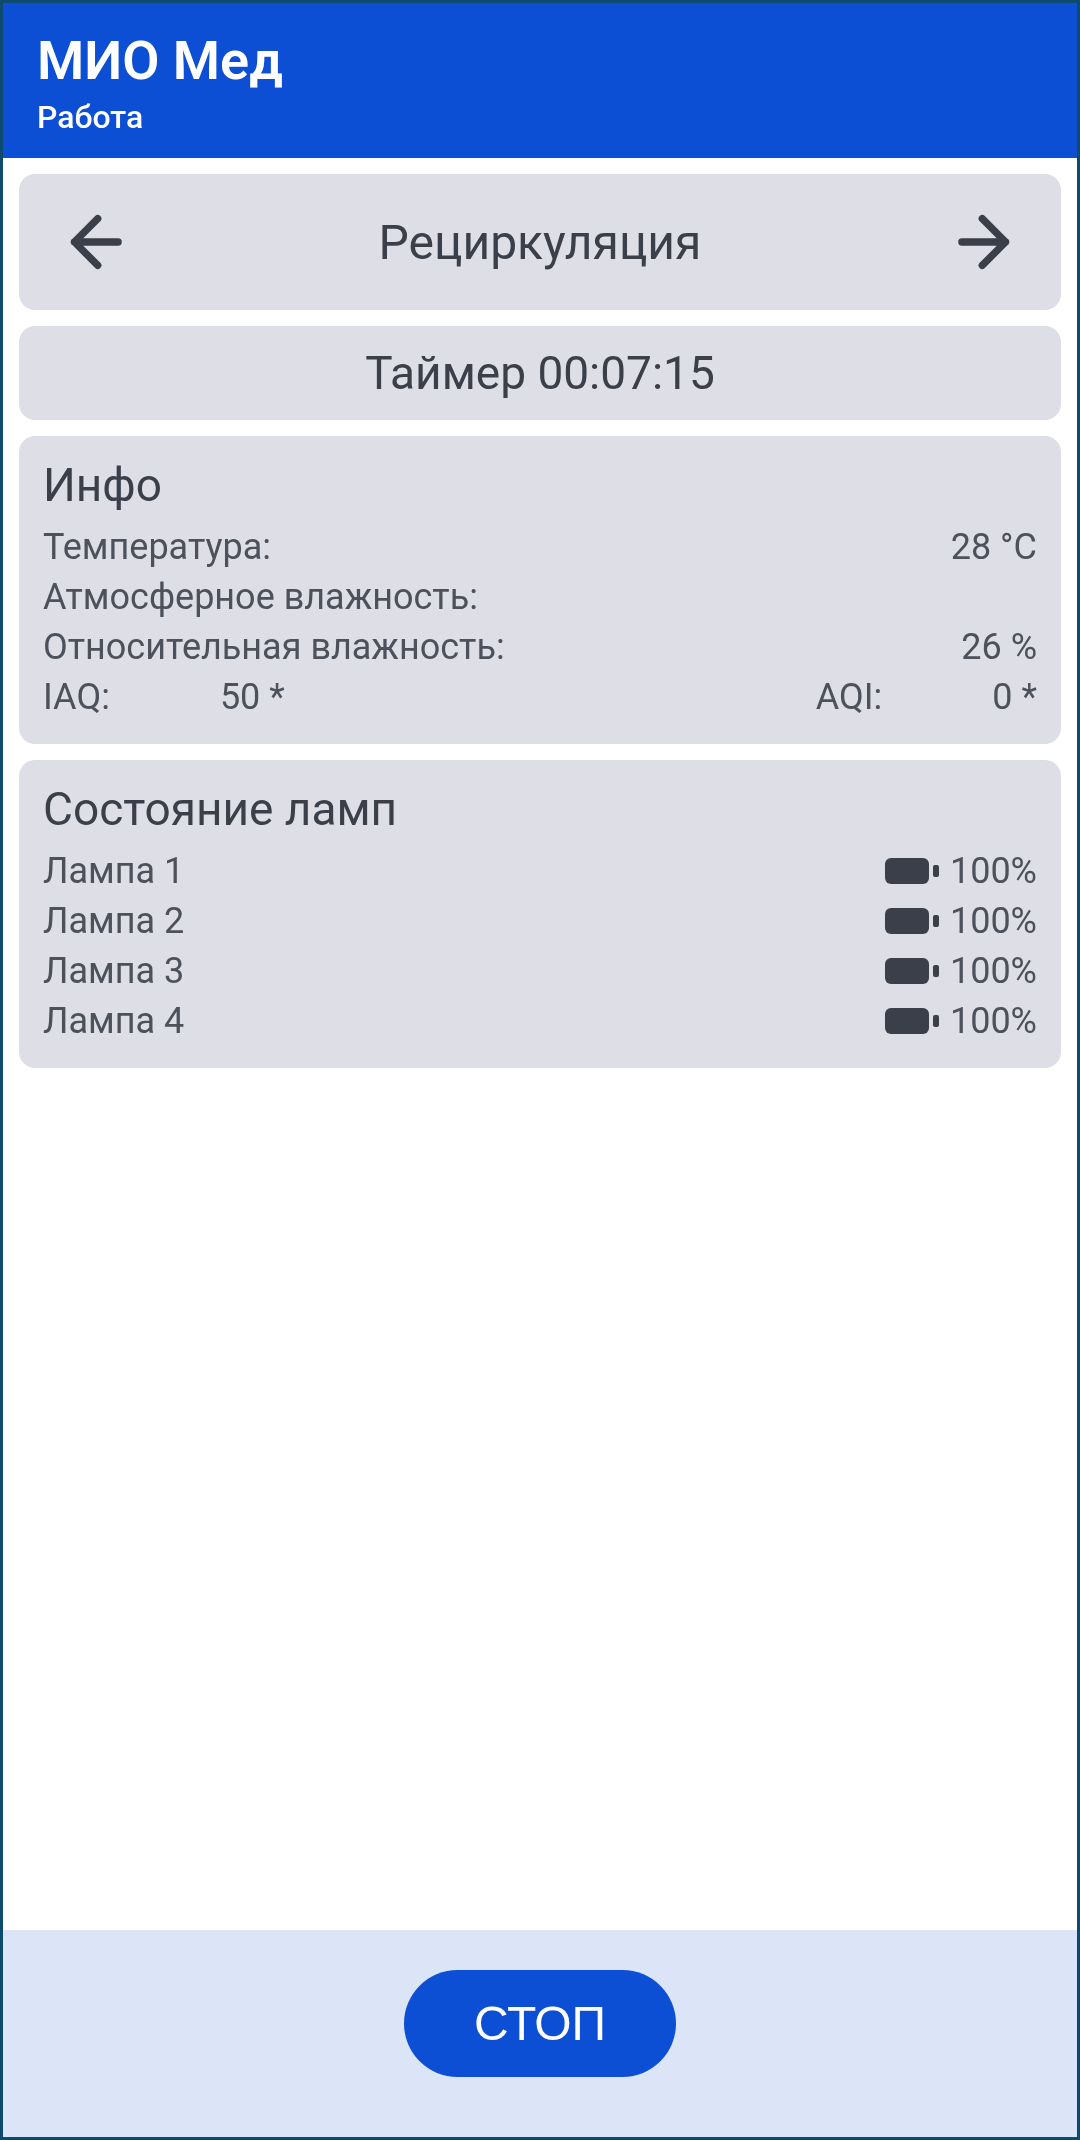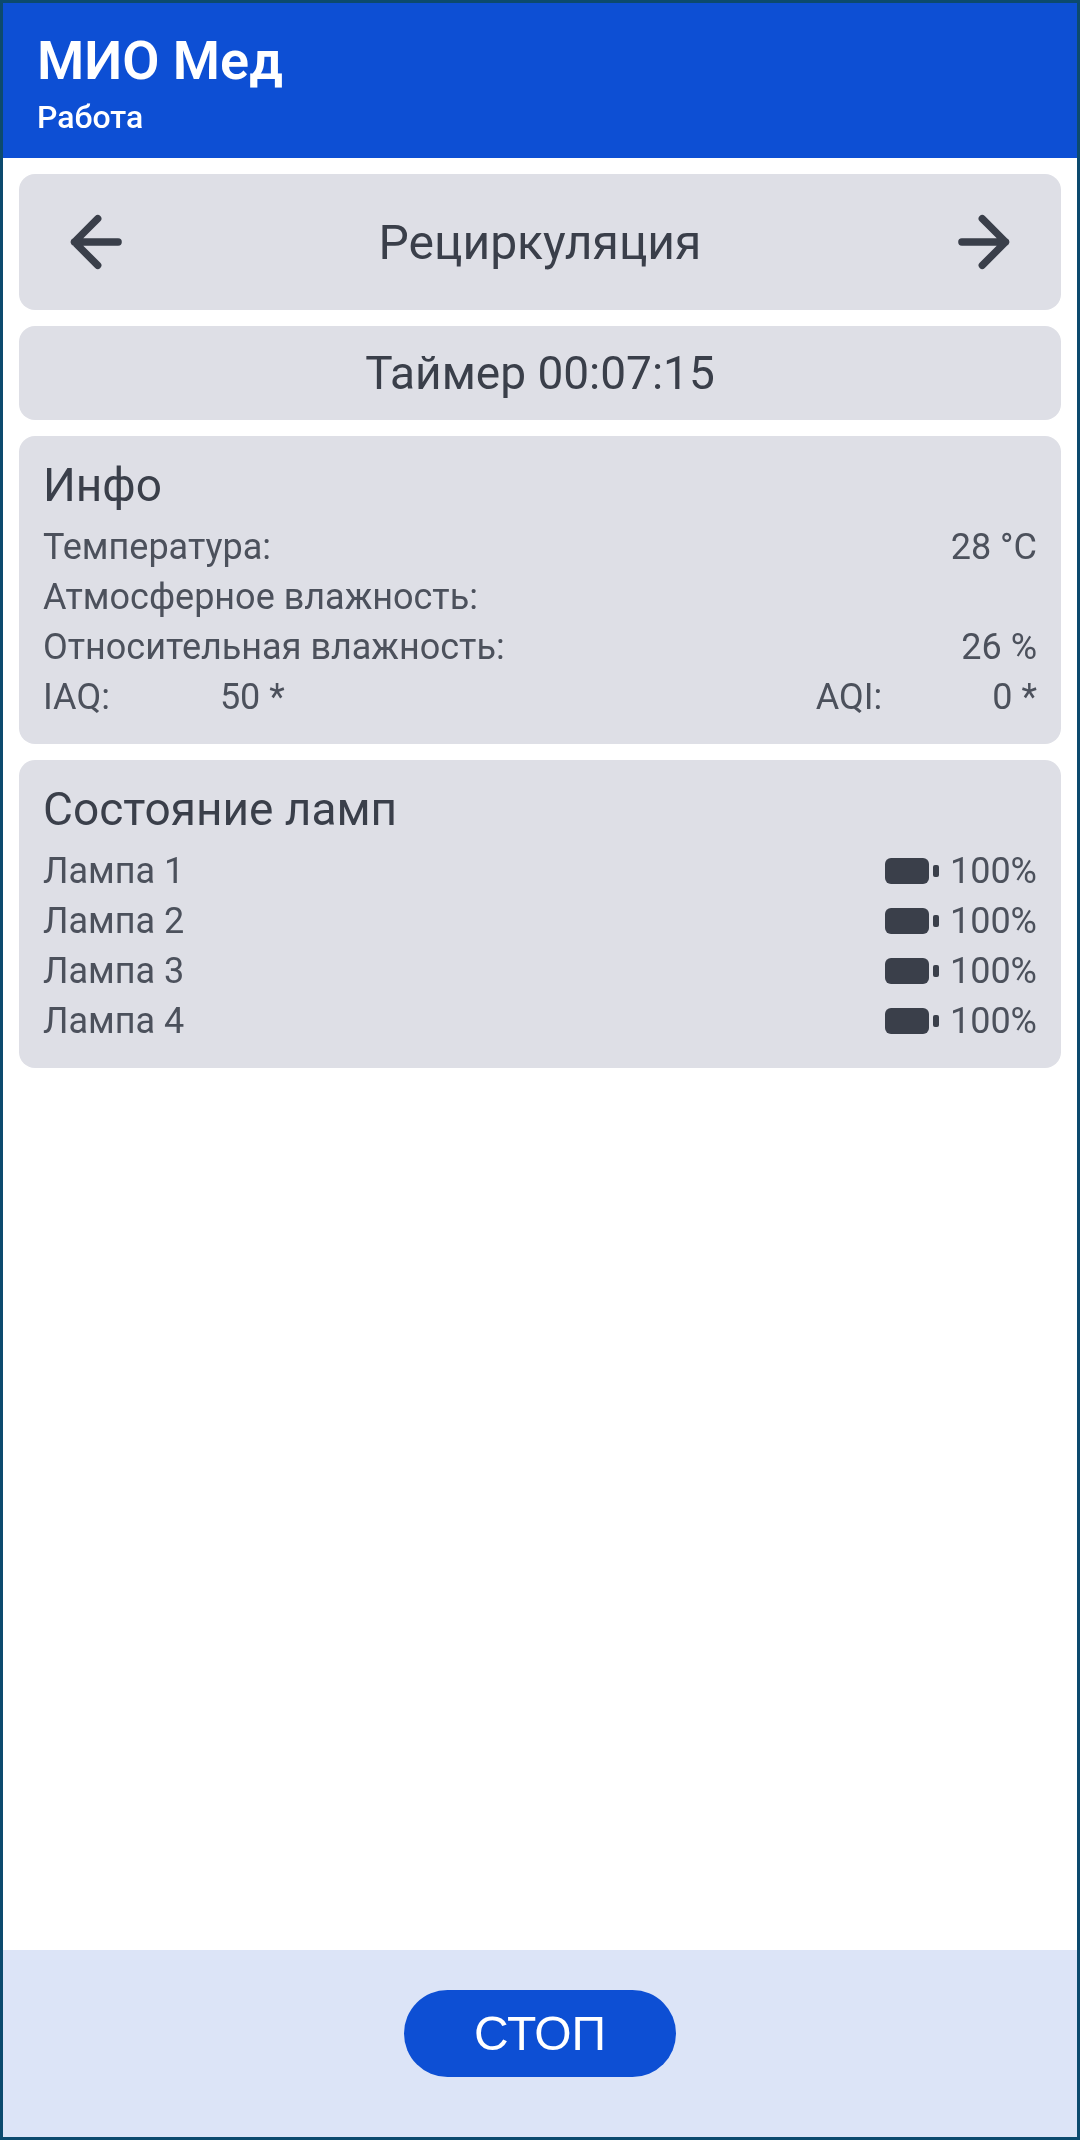--- a/index.html
+++ b/index.html
@@ -20,21 +20,21 @@
   .info-row { display: flex; justify-content: space-between; font-size: 36px; color: #4c515c; margin-top: 8px; }
   .info-dual { display: flex; justify-content: space-between; font-size: 36px; color: #4c515c; margin-top: 8px; }
   .info-dual .pair { display: flex; gap: 110px; }
   .lamp-panel { padding: 22px 24px 26px; }
   .lamp-row { display: flex; justify-content: space-between; align-items: center; font-size: 36px; color: #4c515c; margin-top: 8px; }
   .lamp-right { display: flex; align-items: center; gap: 17px; }
   .batt { width: 48px; height: 26px; position: relative; }
   .batt-body { width: 44px; height: 26px; background: #3a3f4a; border-radius: 6px; }
   .batt-tip { position: absolute; right: -6px; top: 7px; width: 6px; height: 12px; background: #3a3f4a; border-radius: 2px; }
   .footer { background: #dce4f7; padding: 40px 0 60px; display: flex; justify-content: center; }
-  .stop-btn { background: #0d4fd4; color: #fff; font-size: 48px; font-weight: 500; border: none; border-radius: 60px; padding: 16px 70px; cursor: pointer; }
+  .stop-btn { background: #0d4fd4; color: #fff; font-size: 48px; font-weight: 500; border: none; border-radius: 60px; padding: 26px 70px; cursor: pointer; }
 </style>
 </head>
 <body>
 
 <div class="screen">
   <div class="header">
     <div class="header-title">МИО Мед</div>
     <div class="header-sub">Работа</div>
   </div>
 

